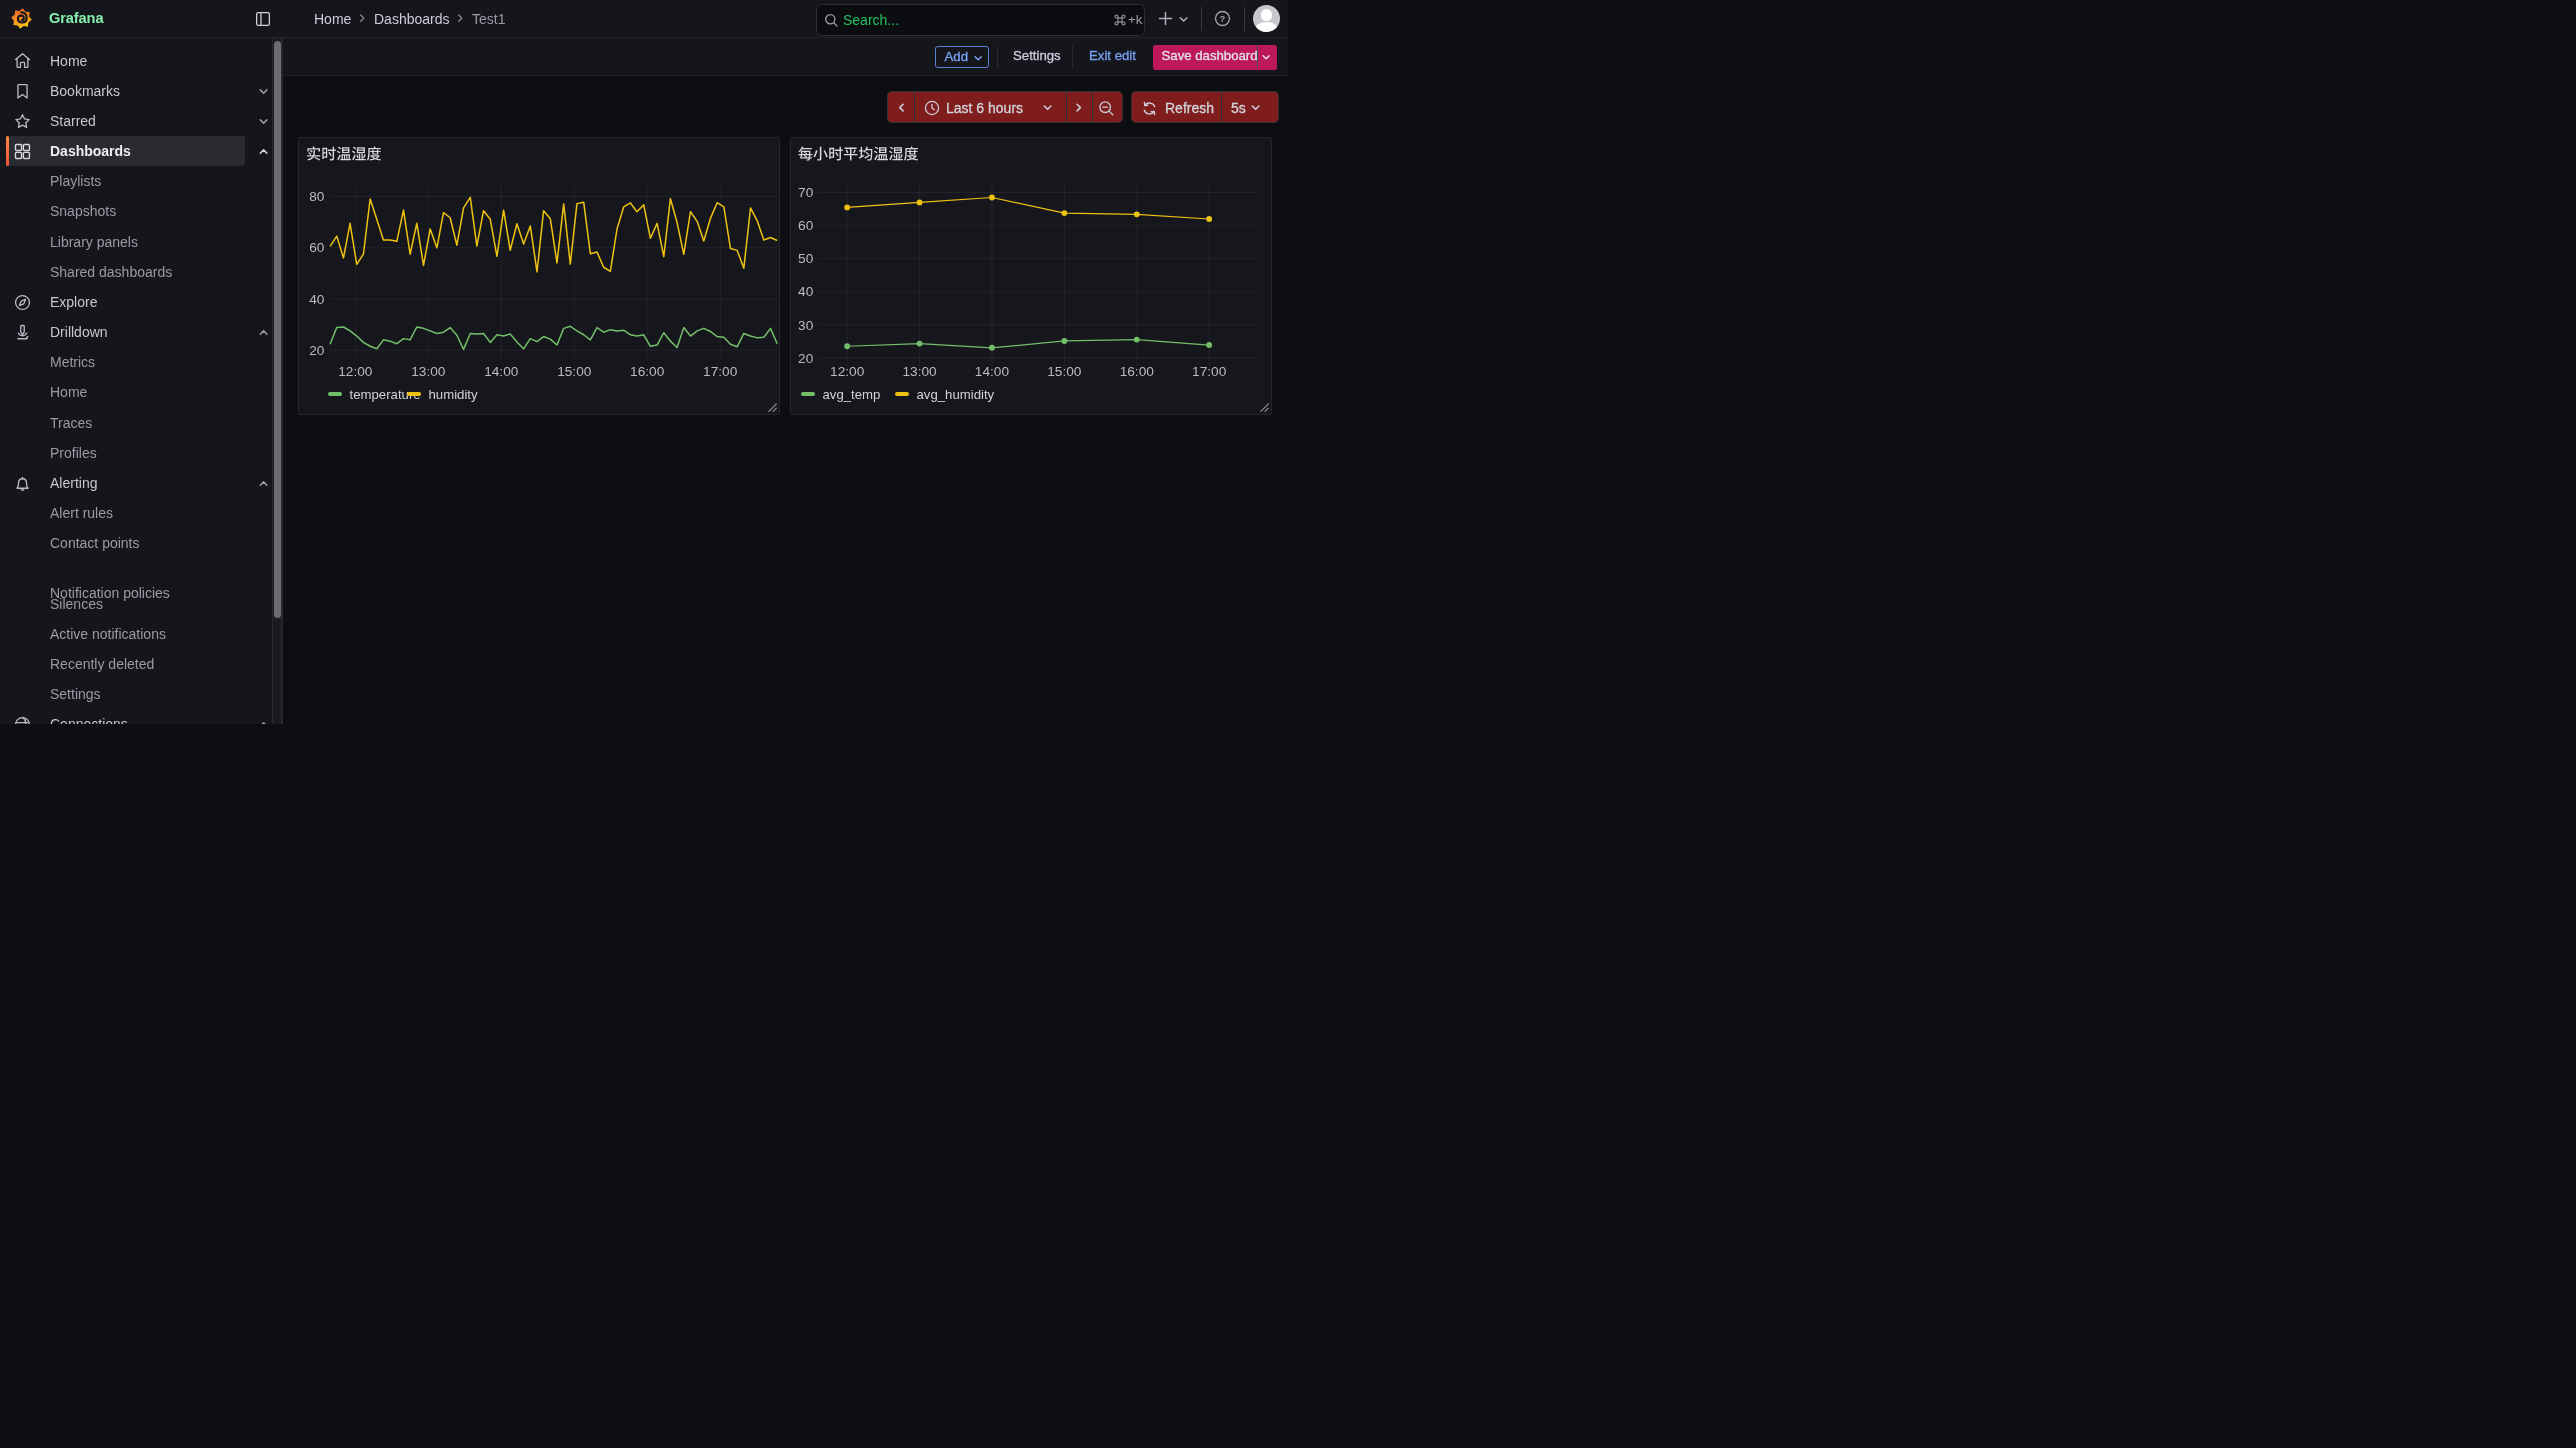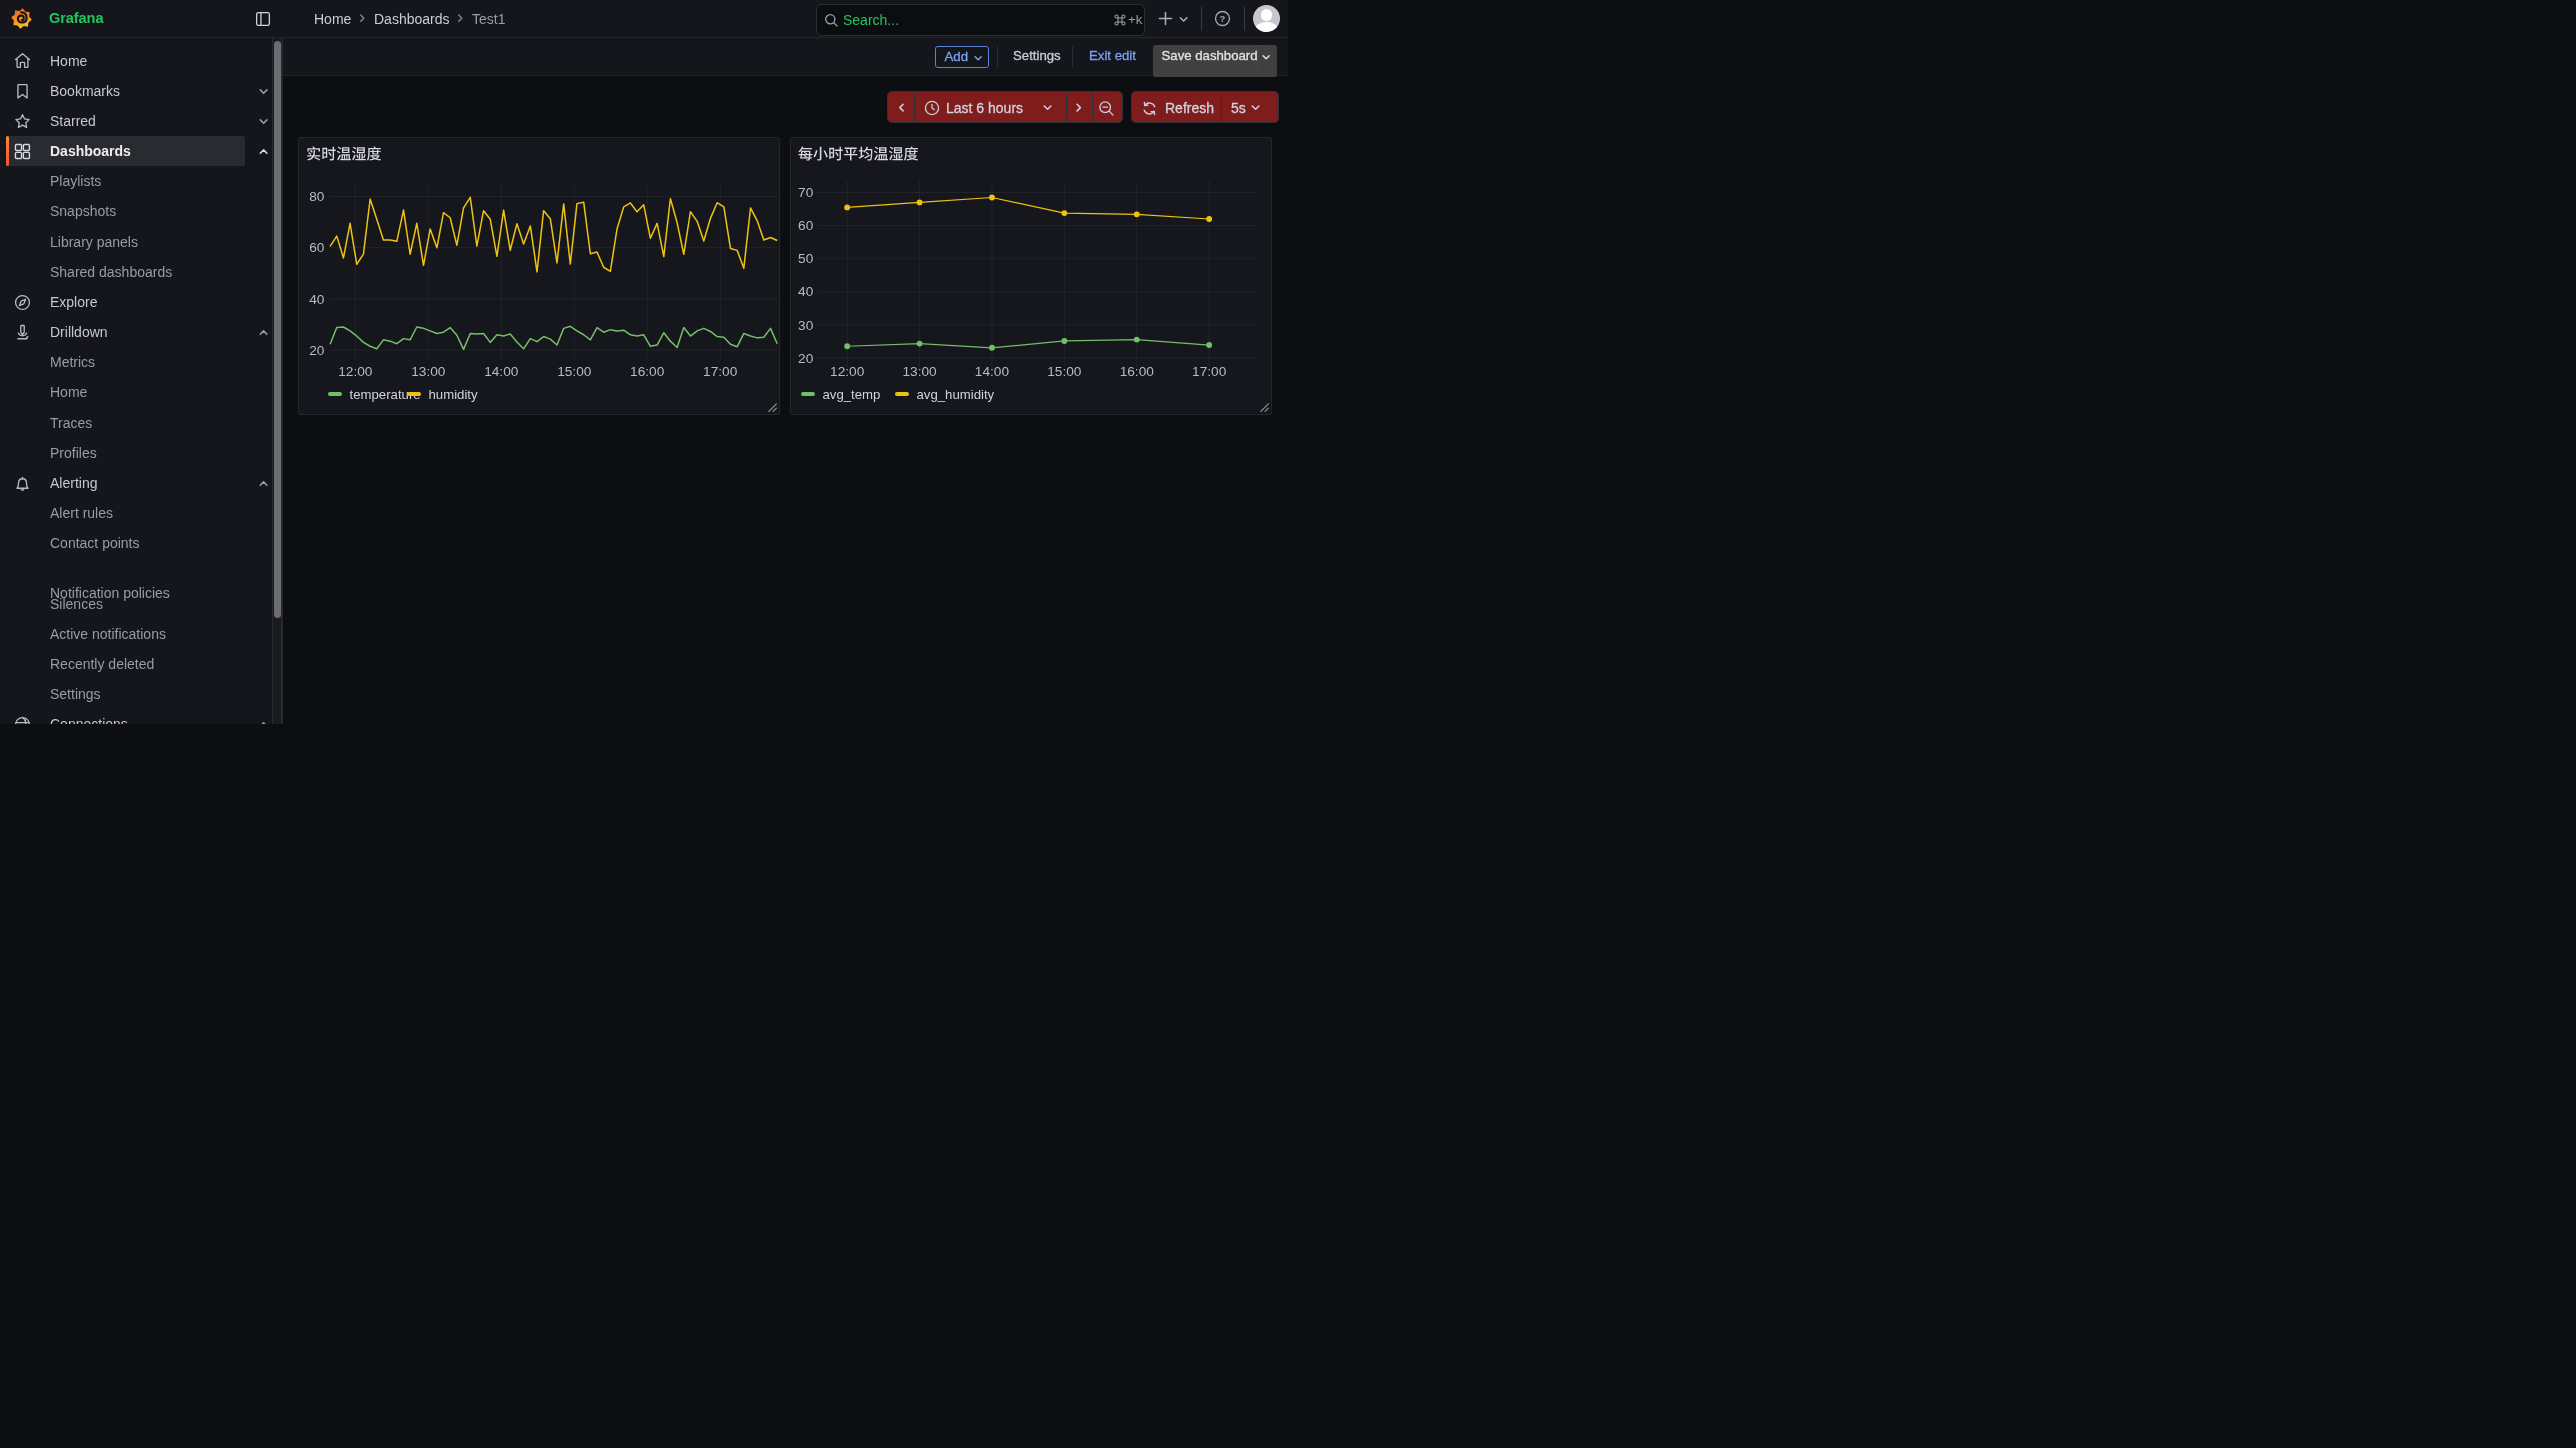--- a/index.html
+++ b/index.html
@@ -153,21 +153,21 @@
   <div style="position:absolute;left:652px;top:7.5px;width:54px;height:22.6px;border:0.9px solid #5c83d6;border-radius:2.8px">
     <span style="position:absolute;left:8.5px;top:2.8px;font-size:13.2px;font-weight:400;color:#79a3f5;-webkit-text-stroke:0.3px #79a3f5">Add</span>
     <svg width="12.3" height="12.3" viewBox="0 0 14 14" style="position:absolute;left:36px;top:5.2px">
         <path d="M3.5 5.3 L7 8.8 L10.5 5.3" fill="none" stroke="#79a3f5" stroke-width="1.6" stroke-linecap="round" stroke-linejoin="round"></path>
       </svg>
   </div>
   <div style="position:absolute;left:714px;top:7.5px;height:22.6px;border-left:0.9px solid #2a2b31"></div>
   <span style="position:absolute;left:730px;top:10.4px;font-size:13.2px;font-weight:500;color:#ccccdc;-webkit-text-stroke:0.3px #ccccdc">Settings</span>
   <div style="position:absolute;left:789px;top:7.5px;height:22.6px;border-left:0.9px solid #2a2b31"></div>
   <span style="position:absolute;left:806px;top:10.4px;font-size:13.2px;font-weight:400;color:#79a3f5;-webkit-text-stroke:0.3px #79a3f5">Exit edit</span>
-  <div style="position:absolute;left:870px;top:6.6px;width:124px;height:32px;background:#404040;border-radius:2.8px">
+  <div style="position:absolute;left:870px;top:6.6px;width:124px;height:25px;background:#be185d;border-radius:2.8px">
     <span style="position:absolute;left:8.5px;top:3.8px;font-size:13.2px;font-weight:500;color:#e2e3e9;-webkit-text-stroke:0.3px #e2e3e9">Save dashboard</span>
     <div style="position:absolute;left:104px;top:0;height:24.5px;border-left:0.9px solid #484b54"></div>
     <svg width="12.3" height="12.3" viewBox="0 0 14 14" style="position:absolute;left:107px;top:6.1px">
         <path d="M3.5 5.3 L7 8.8 L10.5 5.3" fill="none" stroke="#e2e3e9" stroke-width="1.6" stroke-linecap="round" stroke-linejoin="round"></path>
       </svg>
   </div>
 </div>
 
 <div id="sidebar">
     <div class="nav-item" style="top:7.5px">
@@ -304,21 +304,21 @@
 <defs>
         <linearGradient id="lg" x1="0.15" y1="0" x2="0.45" y2="1">
 <stop offset="0" stop-color="#ed5a2c"></stop>
           <stop offset="0.5" stop-color="#f58b1f"></stop>
           <stop offset="1" stop-color="#fbc51a"></stop>
 </linearGradient>
       </defs>
 <path d="M12.32 1.28 L15.10 4.91 L19.65 5.41 L19.05 9.95 L21.92 13.52 L18.29 16.30 L17.79 20.85 L13.25 20.25 L9.68 23.12 L6.90 19.49 L2.35 18.99 L2.95 14.45 L0.08 10.88 L3.71 8.10 L4.21 3.55 L8.75 4.15 L12.32 1.28 Z" fill="url(#lg)"></path>
 <path d="M10.6 5.6 Q16.6 5.9 16.4 11.8 Q16.2 16.5 11.5 16.4 Q7.2 16.3 7.3 12.4 Q7.4 9.0 10.7 9.1 Q13.5 9.2 13.4 11.9 Q13.3 13.9 11.3 13.9" fill="none" stroke="#15161c" stroke-width="2.3" stroke-linecap="round"></path>
 </svg>
-  <span style="position:absolute;left:49px;top:10px;font-size:14.6px;font-weight:700;letter-spacing:-0.1px;color:#22c55e">Grafana</span>
+  <span style="position:absolute;left:49px;top:10px;font-size:14.6px;font-weight:700;letter-spacing:-0.1px;color:#86efac">Grafana</span>
   <svg width="14" height="14" viewBox="0 0 15 15" style="position:absolute;left:256px;top:11.5px">
       <rect x="0.7" y="0.7" width="13.6" height="13.6" rx="1.8" fill="none" stroke="#d4d5dc" stroke-width="1.35"></rect>
       <line x1="5.3" y1="0.7" x2="5.3" y2="14.3" stroke="#d4d5dc" stroke-width="1.35"></line>
     </svg>
   <span style="position:absolute;left:314px;top:11px;font-size:14px;color:#ccccdc">Home</span>
   <svg width="12.3" height="12.3" viewBox="0 0 14 14" style="position:absolute;left:356px;top:12.3px">
       <path d="M5.4 3.5 L8.9 7 L5.4 10.5" fill="none" stroke="#83848e" stroke-width="1.6" stroke-linecap="round" stroke-linejoin="round"></path>
     </svg>
   <span style="position:absolute;left:374px;top:11px;font-size:14px;color:#ccccdc">Dashboards</span>
   <svg width="12.3" height="12.3" viewBox="0 0 14 14" style="position:absolute;left:454px;top:12.3px">

